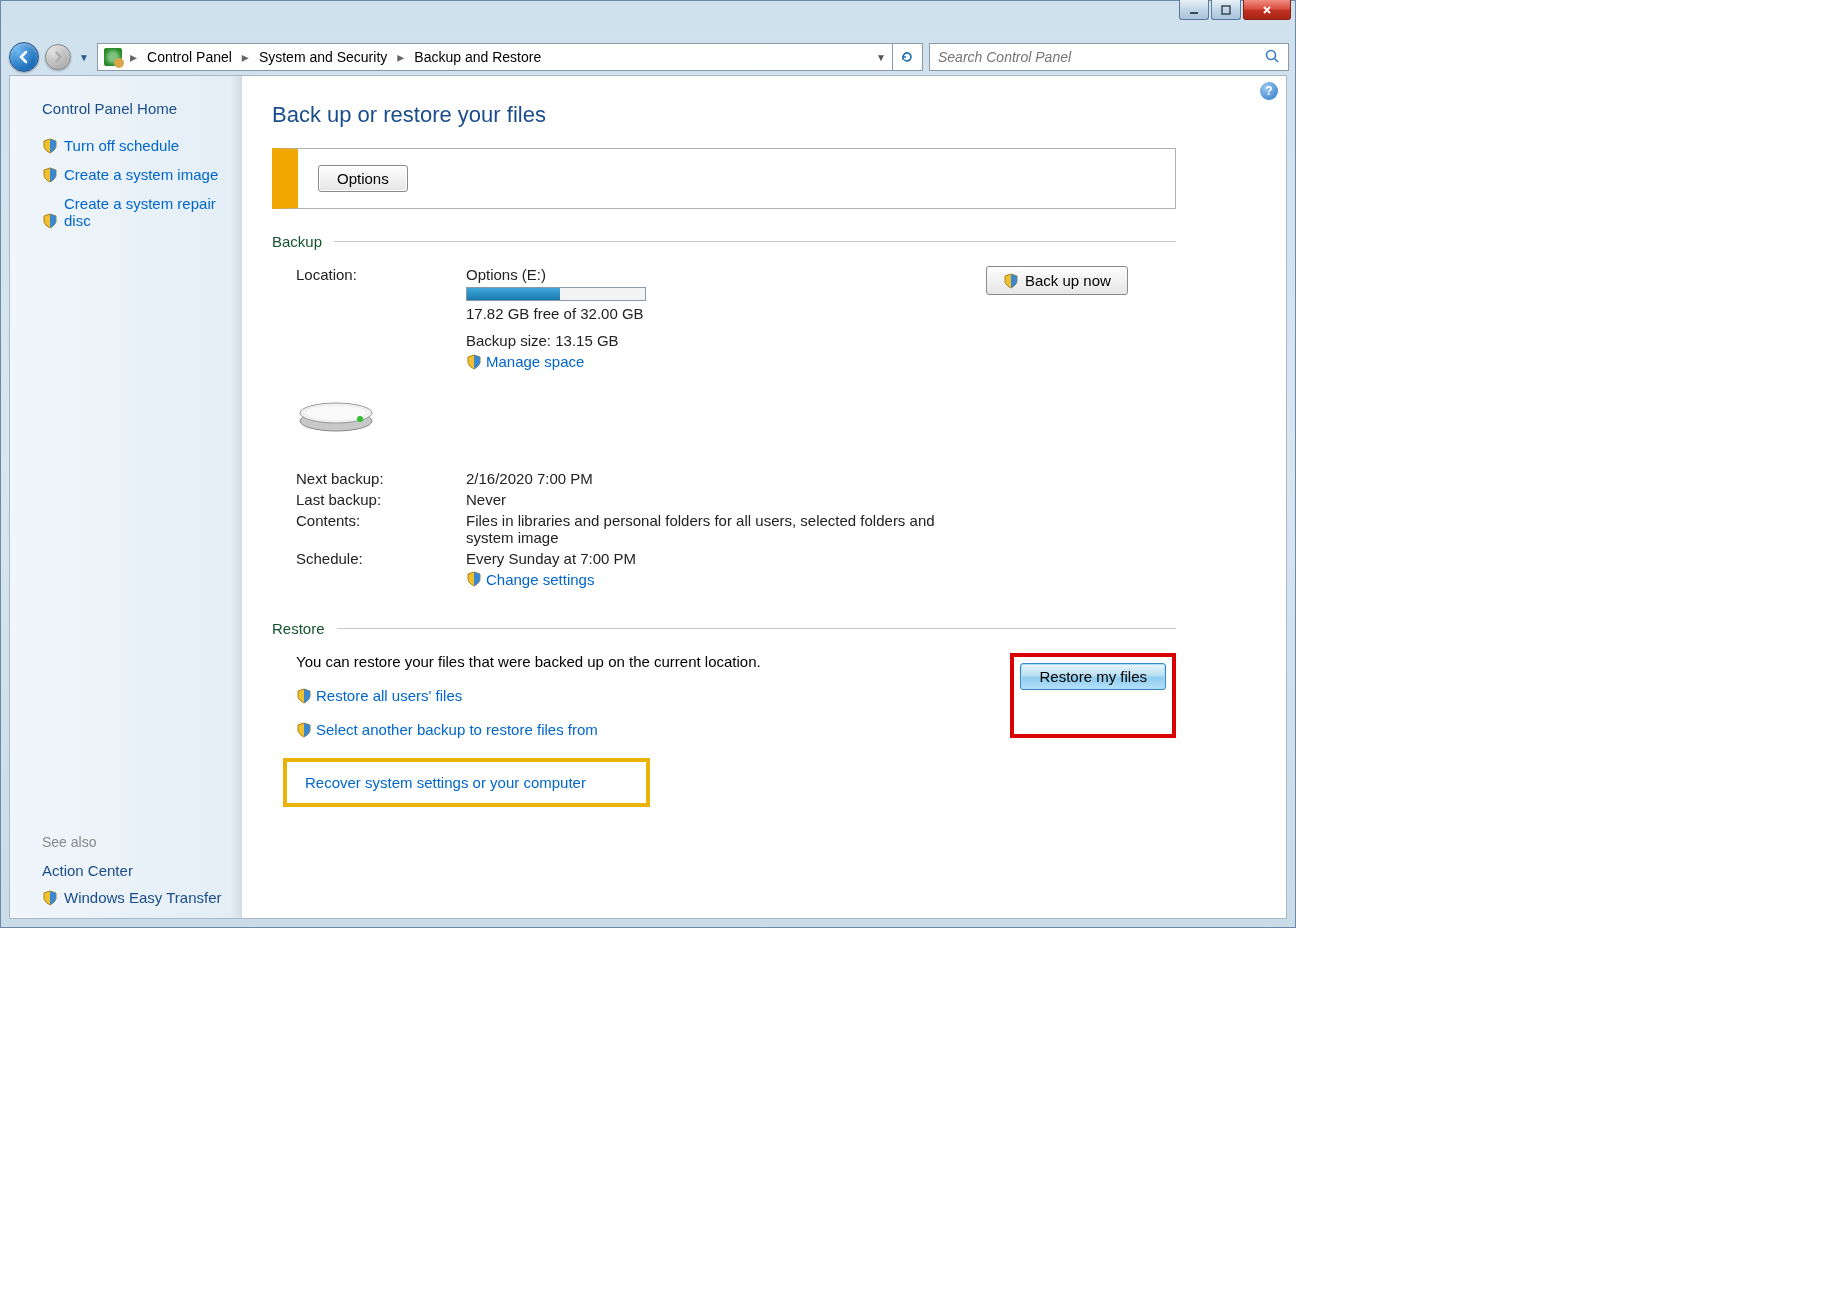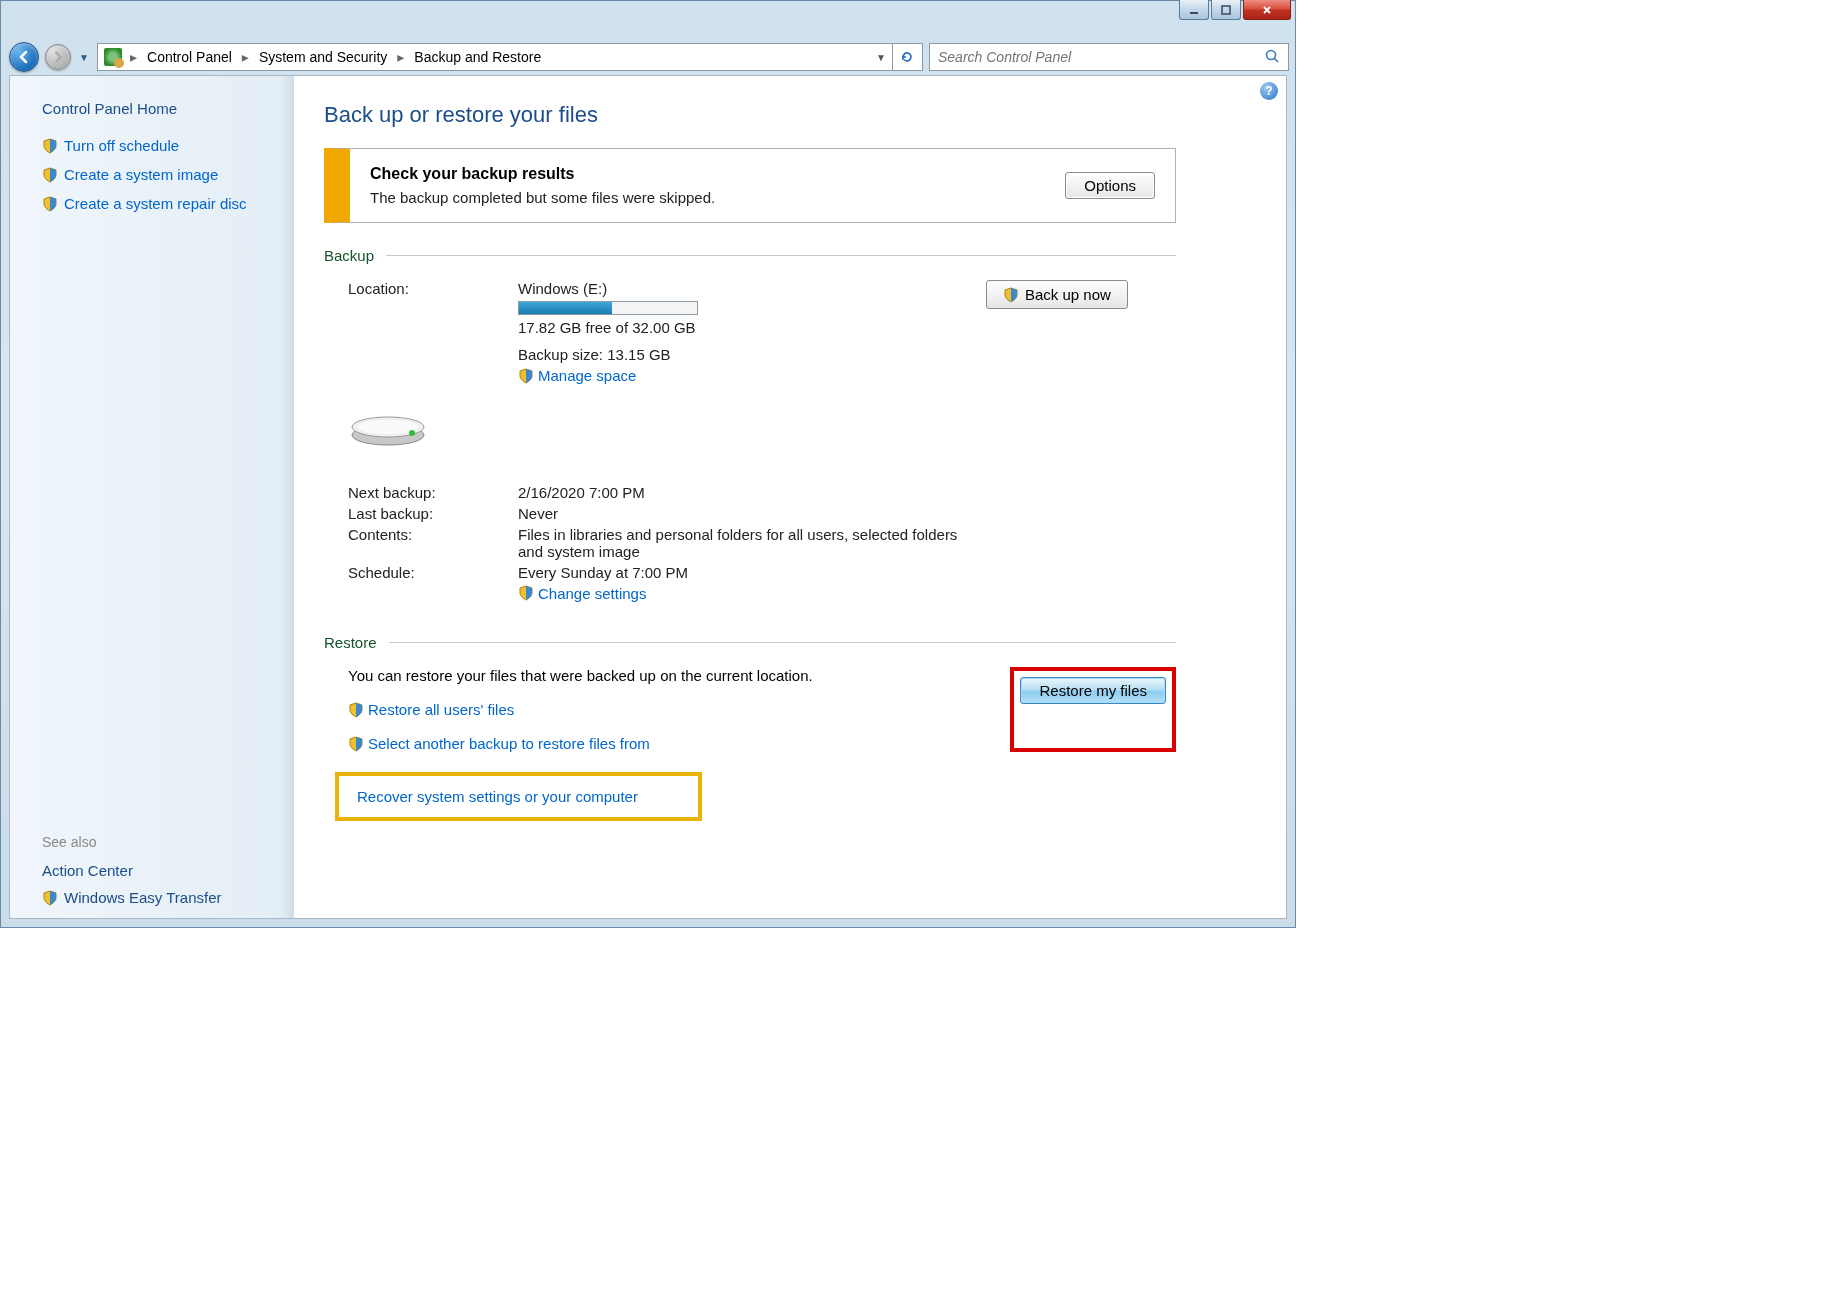--- a/index.html
+++ b/index.html
@@ -147,21 +147,21 @@
 }
 .help-icon {
   position:absolute; right:8px; top:6px;
   width:18px;height:18px;border-radius:50%;
   background:radial-gradient(circle at 35% 30%, #9ec9f0, #2a78c8);
   color:#fff; display:flex;align-items:center;justify-content:center;
   font-size:12px;font-weight:bold;
   cursor:pointer;
 }
 .sidebar {
-  width: 284px;
+  width: 232px;
   background: linear-gradient(90deg, #f0f6fb 0%, #e4eef6 95%, #d0dce6 100%);
   padding: 24px 16px 12px 32px;
   display:flex;
   flex-direction:column;
 }
 .sidebar .home {
   color:#1a4d8a;
   font-size:15px;
   margin-bottom:20px;
 }
@@ -370,36 +370,32 @@
             </svg>
           <span class="link">Windows Easy Transfer</span>
         </div>
       </div>
     </div>
 
     <div class="main">
       <div class="page-title">Back up or restore your files</div>
 
       <div class="alert-box">
-        <div class="alert-body">
-          <div class="alert-heading">Check your backup results</div>
-          <div class="alert-text">The backup completed but some files were skipped.</div>
-        </div>
         <button class="btn">Options</button>
       </div>
 
       <div class="section-title">
         <span>Backup</span>
         <div class="rule"></div>
       </div>
 
       <div class="backup-grid">
         <div class="label">Location:</div>
         <div>
-          <div class="val">Windows (E:)</div>
+          <div class="val">Options (E:)</div>
           <div class="progress-bar">
               <div class="progress-fill"></div>
             </div>
           <div class="val">17.82 GB free of 32.00 GB</div>
           <div class="val" style="margin-top:10px">Backup size: 13.15 GB</div>
           <div class="inline-shield" style="margin-top:4px">
             <svg class="shield" viewBox="0 0 16 16">
                 <path d="M8 1 L14 3 V8 C14 12 8 15 8 15 C8 15 2 12 2 8 V3 Z" fill="#f0c030" stroke="#b08010"></path>
                 <path d="M8 1 L8 15 C8 15 14 12 14 8 V3 Z" fill="#3a88d0"></path>
               </svg>

